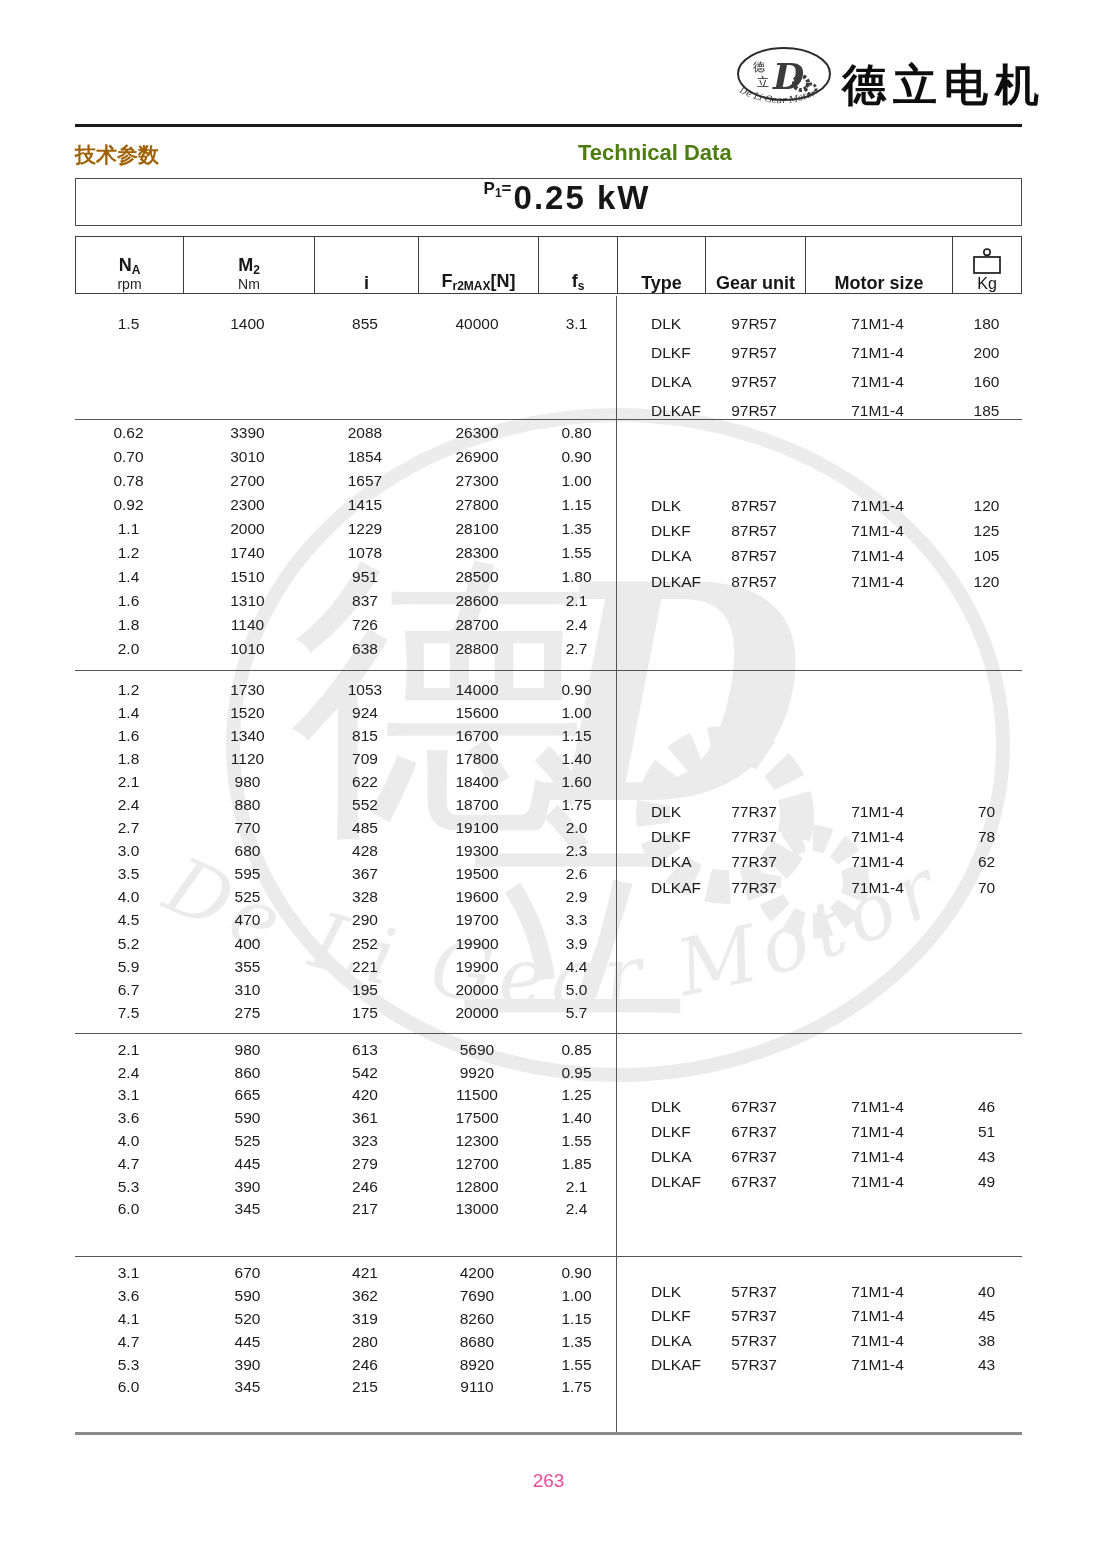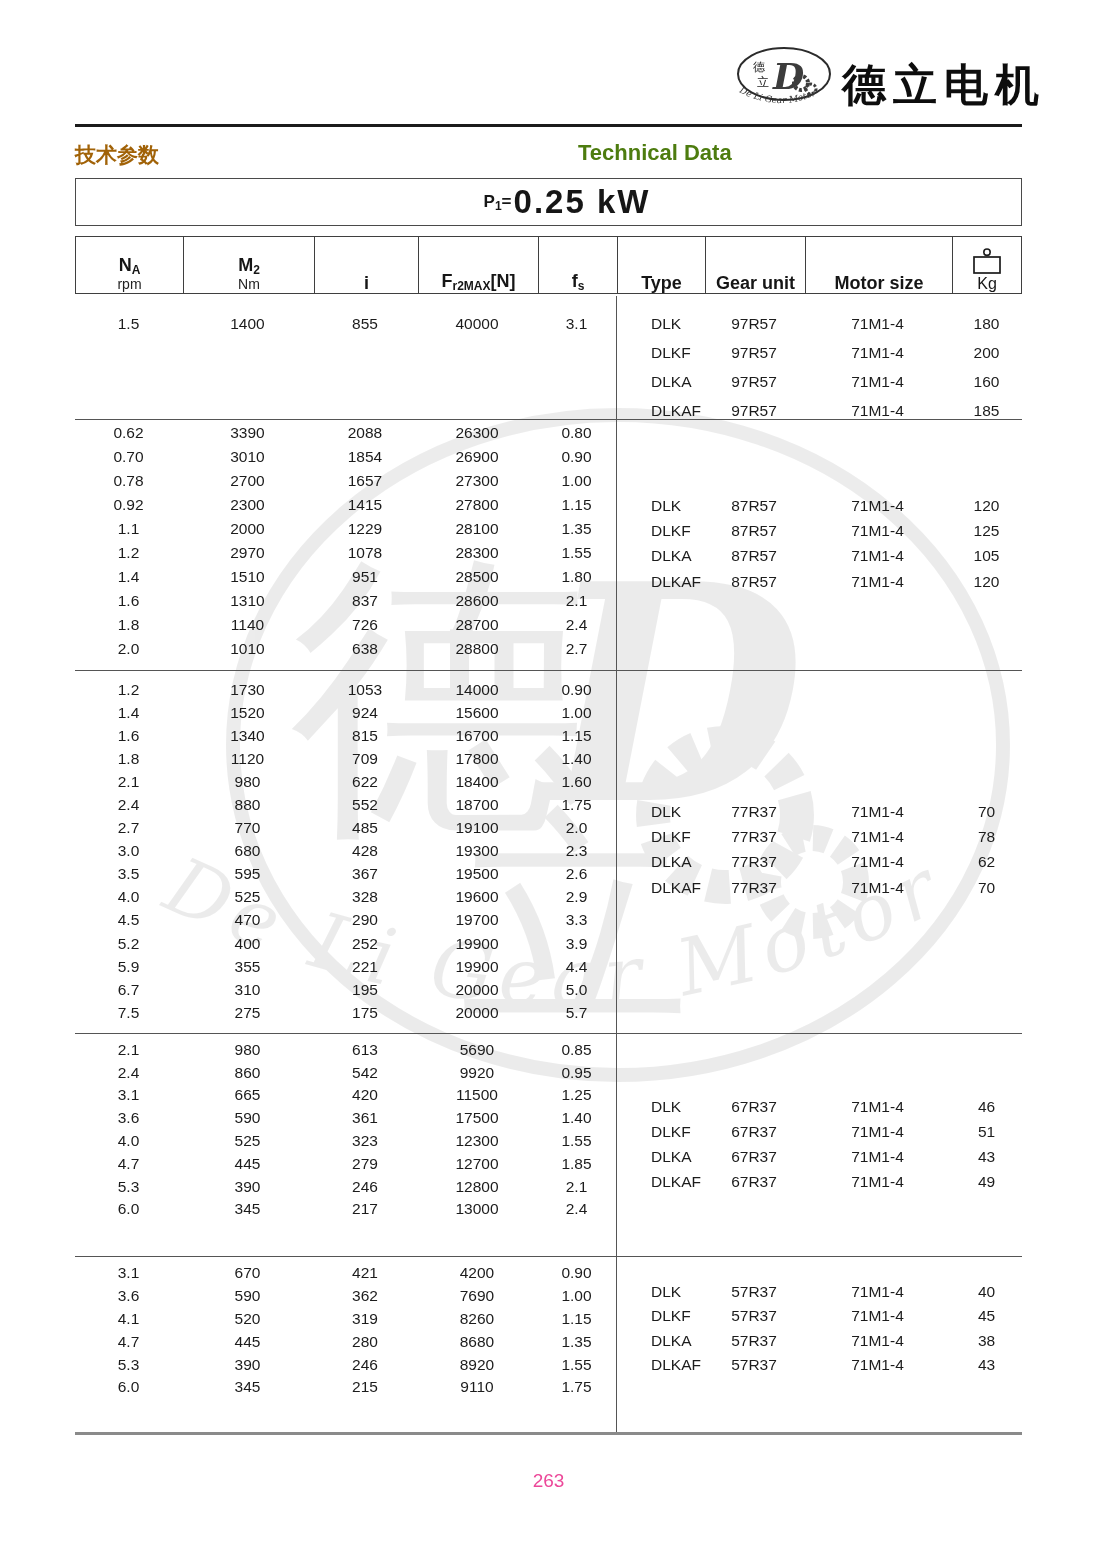--- a/index.html
+++ b/index.html
@@ -16,21 +16,21 @@
     position:absolute;left:842px;top:56px;width:200px;
     font-family:"DejaVu Serif","Liberation Serif",serif;
     font-weight:700;font-size:44px;letter-spacing:7px;white-space:nowrap;color:#0d0d0d;
   }
   .top-rule{position:absolute;left:75px;top:124px;width:947px;height:3px;background:#1b1b1b;}
   .section-title-cn{position:absolute;left:75px;top:141px;font-size:21px;font-weight:700;color:#a16207;}
   .section-title-en{position:absolute;left:578px;top:140px;font-size:22px;font-weight:700;color:#4d7c0f;}
   
   .power-box{
     position:absolute;left:75px;top:178px;width:947px;height:48px;box-sizing:border-box;
-    border:1.5px solid #4a4a4a;display:flex;align-items:center;justify-content:center;padding-left:37px;
+    border:1.5px solid #4a4a4a;display:flex;align-items:flex-start;justify-content:center;padding-left:37px;
   }
   .power-label{font-size:17px;font-weight:700;letter-spacing:0;}
   .power-label sub{font-size:12px;font-weight:700;vertical-align:-3px;}
   .power-value{font-size:33px;font-weight:800;letter-spacing:2px;margin-left:2px;}
   
   .thead{
     position:absolute;left:75px;top:236px;width:947px;height:58px;box-sizing:border-box;
     border:1.5px solid #3f3f3f;display:grid;
     grid-template-columns:107px 131px 104px 120px 79px 88px 100px 147px auto;
   }
@@ -229,21 +229,21 @@
             </div>
             <div class="lrow">
               <span>1.1</span>
               <span>2000</span>
               <span>1229</span>
               <span>28100</span>
               <span>1.35</span>
             </div>
             <div class="lrow">
               <span>1.2</span>
-              <span>2970</span>
+              <span>1740</span>
               <span>1078</span>
               <span>28300</span>
               <span>1.55</span>
             </div>
             <div class="lrow">
               <span>1.4</span>
               <span>1510</span>
               <span>951</span>
               <span>28500</span>
               <span>1.80</span>

